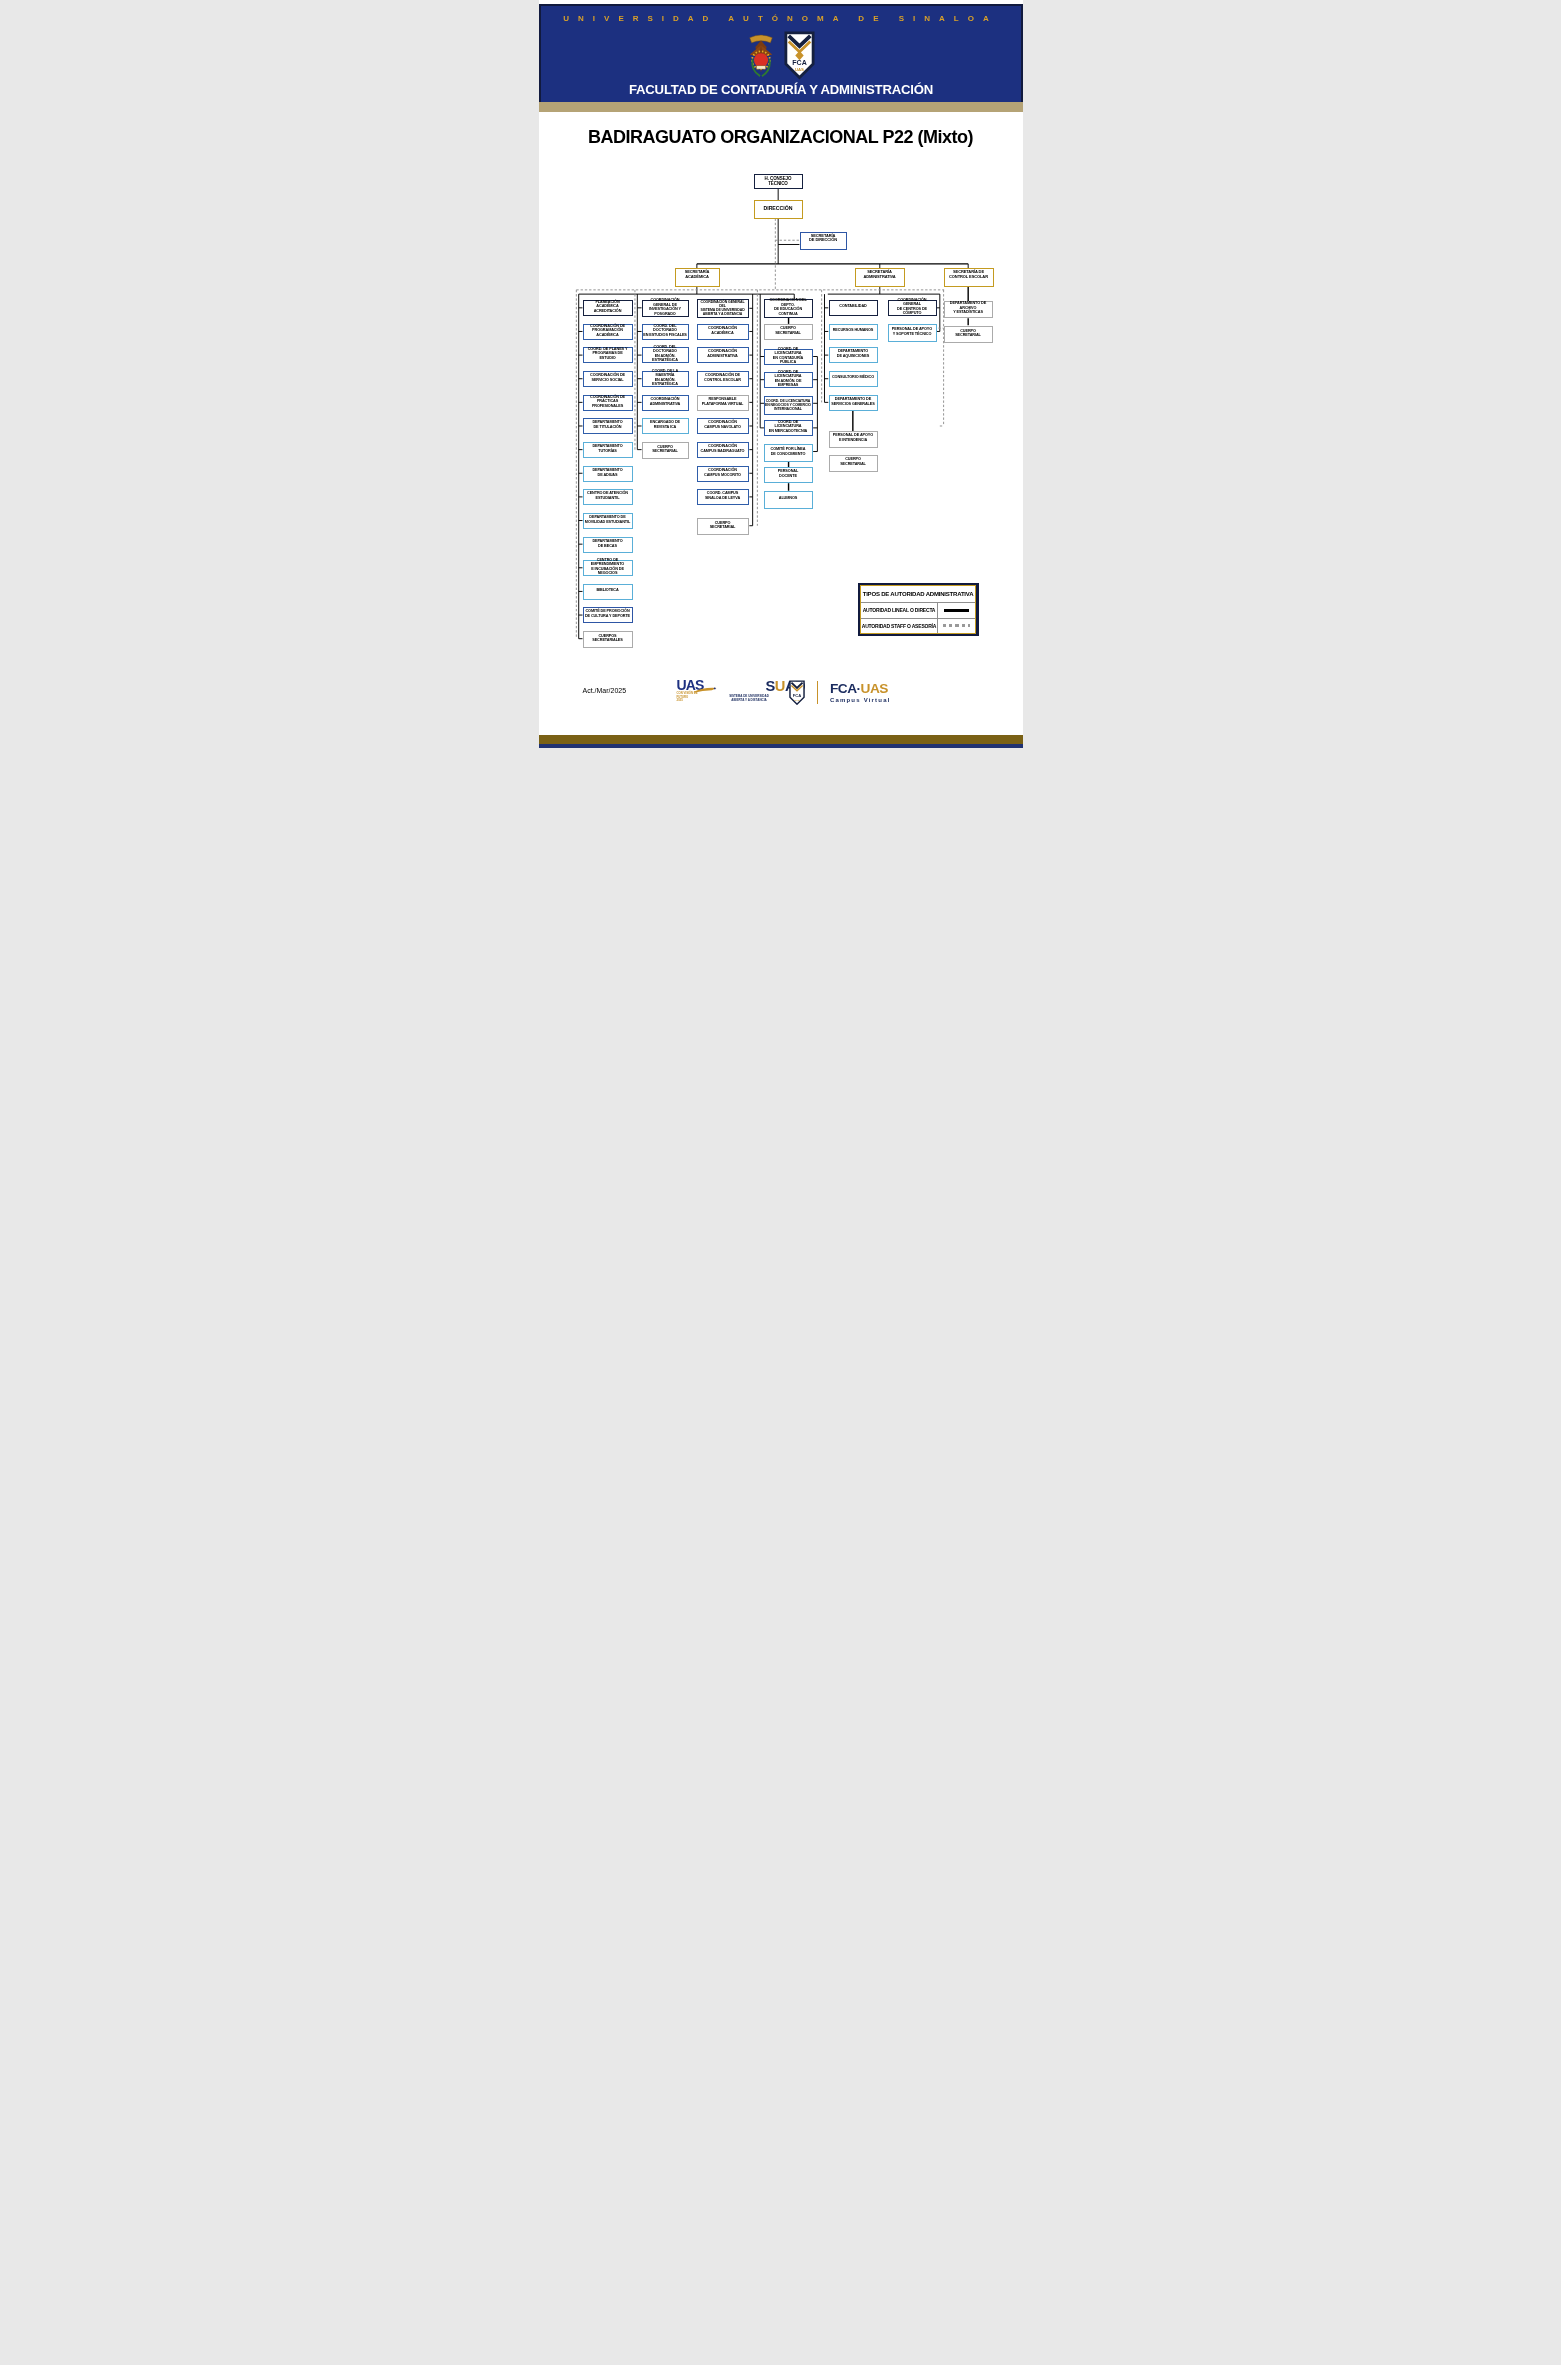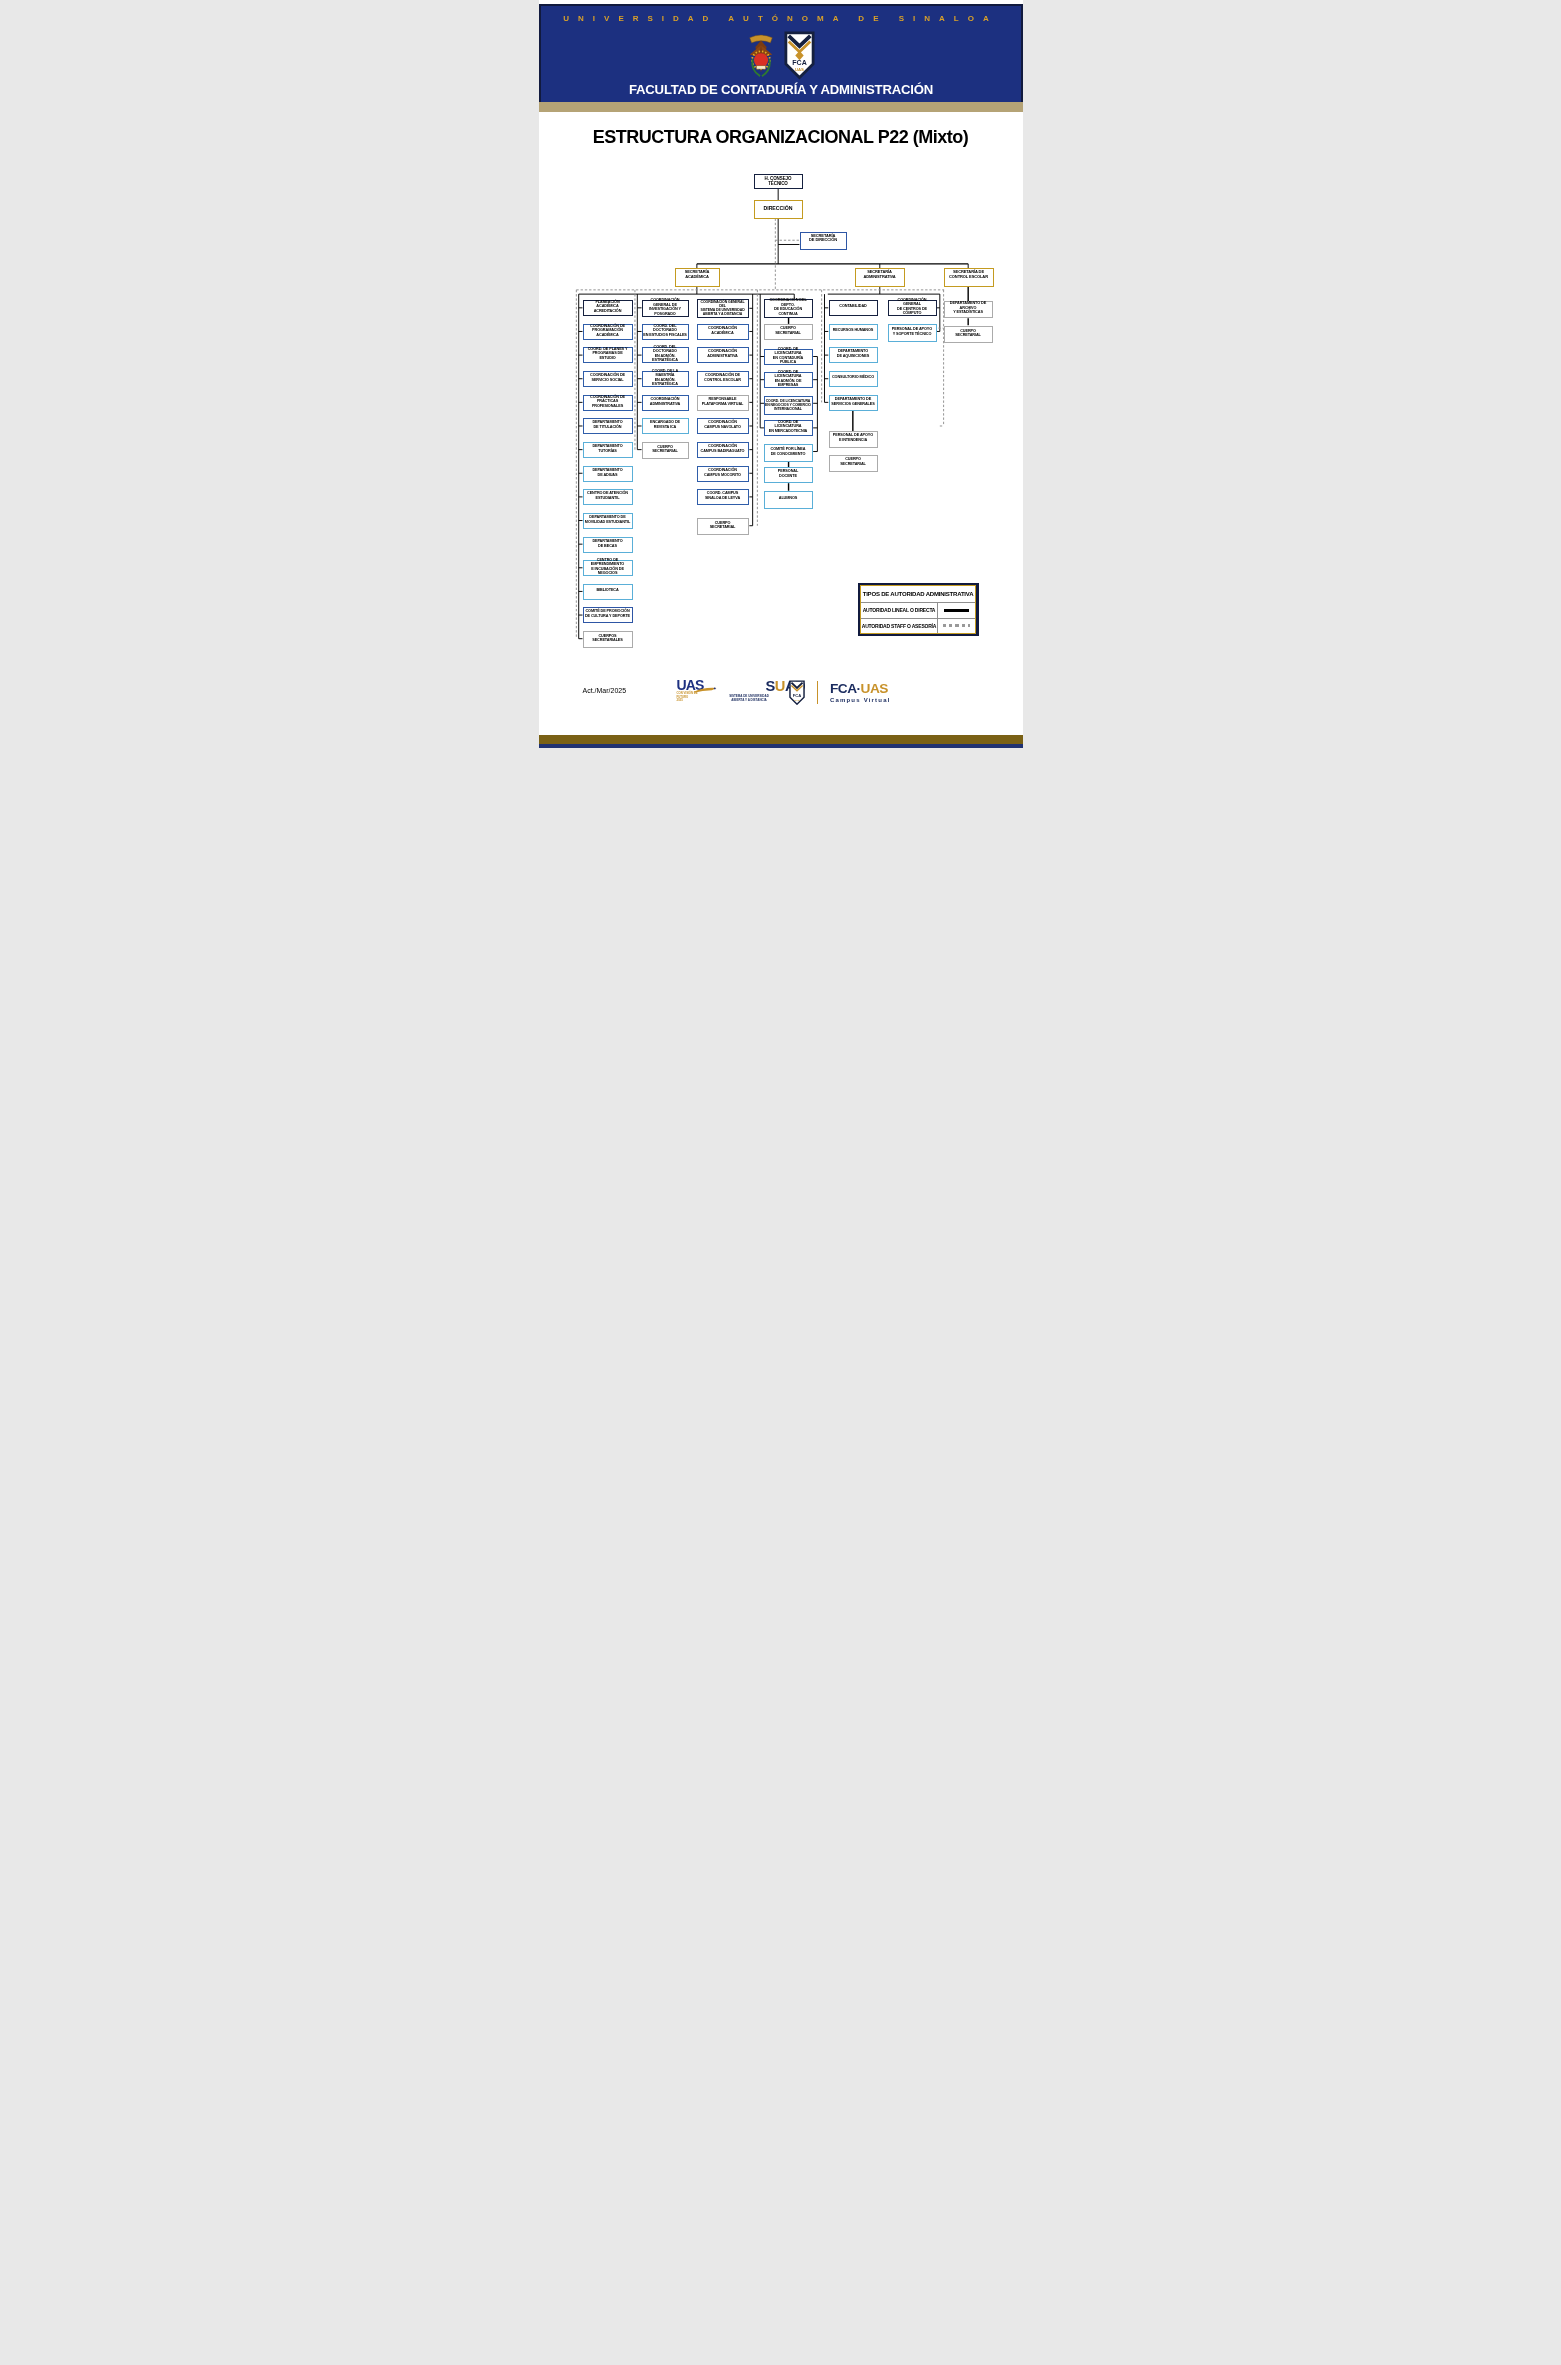--- a/index.html
+++ b/index.html
@@ -90,21 +90,21 @@
         <path d="M10 22 L33 44 L56 22" fill="none" stroke="#C8922A" stroke-width="6"></path>
         <path d="M33 42 L42 52 L33 62 L24 52 Z" fill="#C8922A"></path>
         <text x="33" y="72" text-anchor="middle" font-family="Liberation Sans, sans-serif" font-size="15" font-weight="bold" fill="#15203F">FCA</text>
         <text x="33" y="84" text-anchor="middle" font-family="Liberation Sans, sans-serif" font-size="9" font-weight="bold" fill="#C8922A">UAS</text>
       </svg>
     </div>
     <div class="fac-banner">FACULTAD DE CONTADURÍA Y ADMINISTRACIÓN</div>
   </div>
   <div class="tan-stripe"></div>
 
-  <div class="main-title">ESTRUCTURA ORGANIZACIONAL P22 (Mixto)</div>
+  <div class="main-title">BADIRAGUATO ORGANIZACIONAL P22 (Mixto)</div>
 
   <svg class="svg-overlay" viewBox="0 0 1024 1582" width="484" height="748">
     <g stroke="#000000" stroke-width="2" fill="none">
       <path d="M506 399 V423"></path>
       <path d="M506 462 V558"></path>
       <path d="M506 517 H551"></path>
       <path d="M334 558 H908" stroke-width="3"></path>
       <path d="M334 558 V567"></path>
         <path d="M721 558 V567"></path>
         <path d="M908 558 V567"></path>

